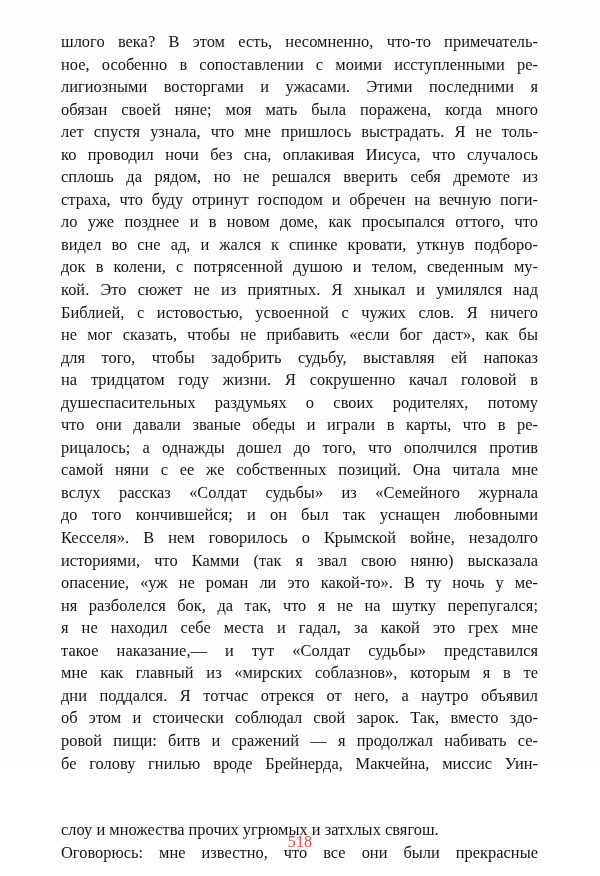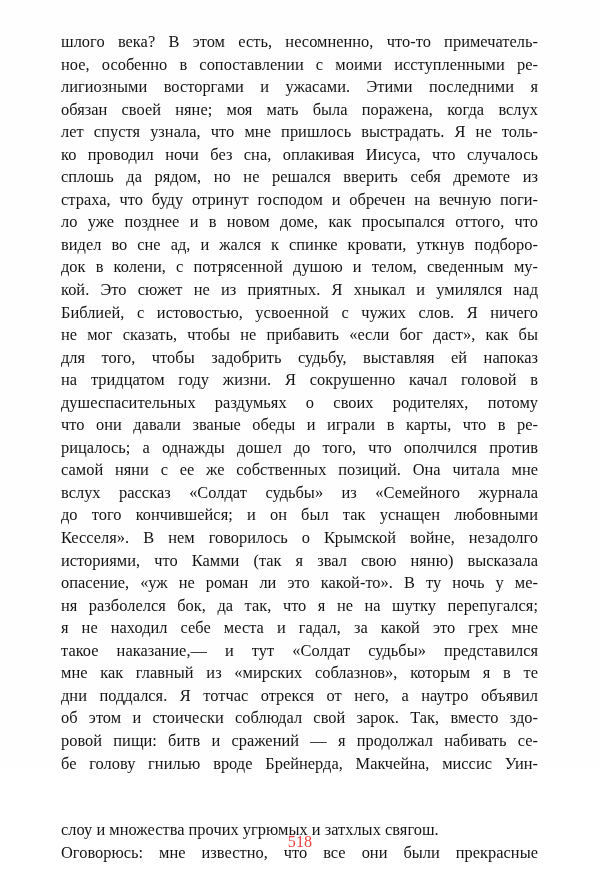--- a/index.html
+++ b/index.html
@@ -62,21 +62,21 @@
 </style>
 </head>
 <body>
 
 <div class="page">
 
   <div class="text-block">
       <span class="line">шлого века? В этом есть, несомненно, что-то примечатель-</span>
       <span class="line">ное, особенно в сопоставлении с моими исступленными ре-</span>
       <span class="line">лигиозными восторгами и ужасами. Этими последними я</span>
-      <span class="line">обязан своей няне; моя мать была поражена, когда вслух</span>
+      <span class="line">обязан своей няне; моя мать была поражена, когда много</span>
       <span class="line">лет спустя узнала, что мне пришлось выстрадать. Я не толь-</span>
       <span class="line">ко проводил ночи без сна, оплакивая Иисуса, что случалось</span>
       <span class="line">сплошь да рядом, но не решался вверить себя дремоте из</span>
       <span class="line">страха, что буду отринут господом и обречен на вечную поги-</span>
       <span class="line">ло уже позднее и в новом доме, как просыпался оттого, что</span>
       <span class="line">видел во сне ад, и жался к спинке кровати, уткнув подборо-</span>
       <span class="line">док в колени, с потрясенной душою и телом, сведенным му-</span>
       <span class="line">кой. Это сюжет не из приятных. Я хныкал и умилялся над</span>
       <span class="line">Библией, с истовостью, усвоенной с чужих слов. Я ничего</span>
       <span class="line">не мог сказать, чтобы не прибавить «если бог даст», как бы</span>

